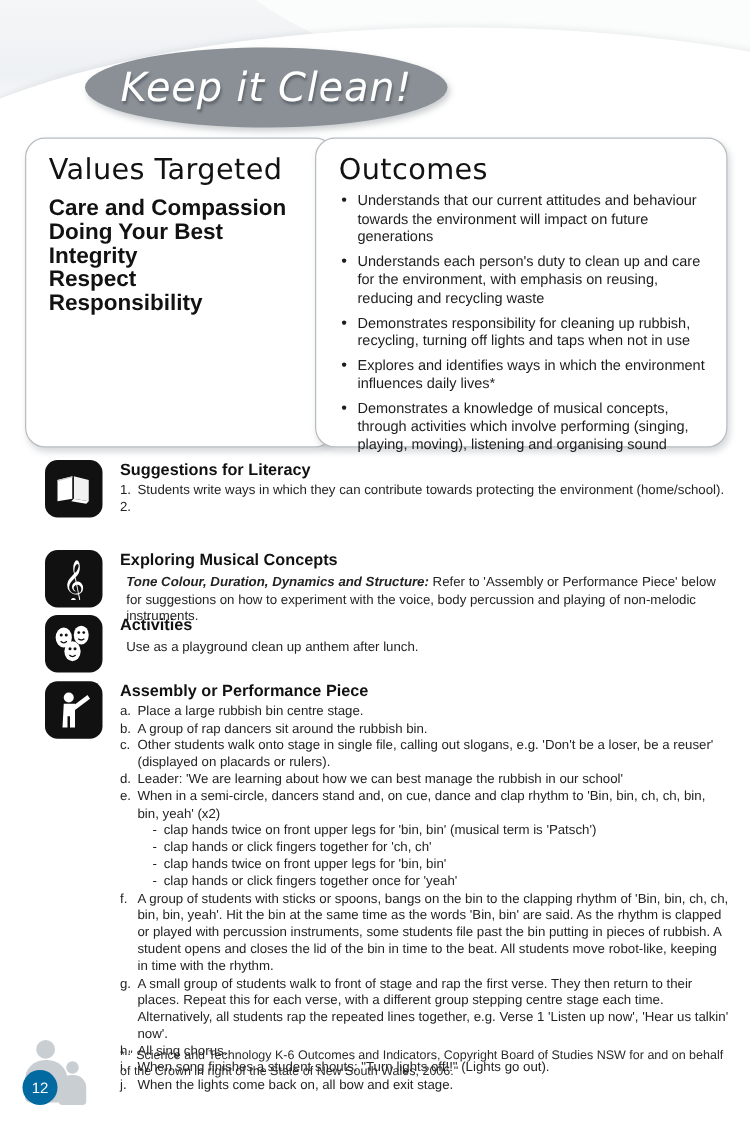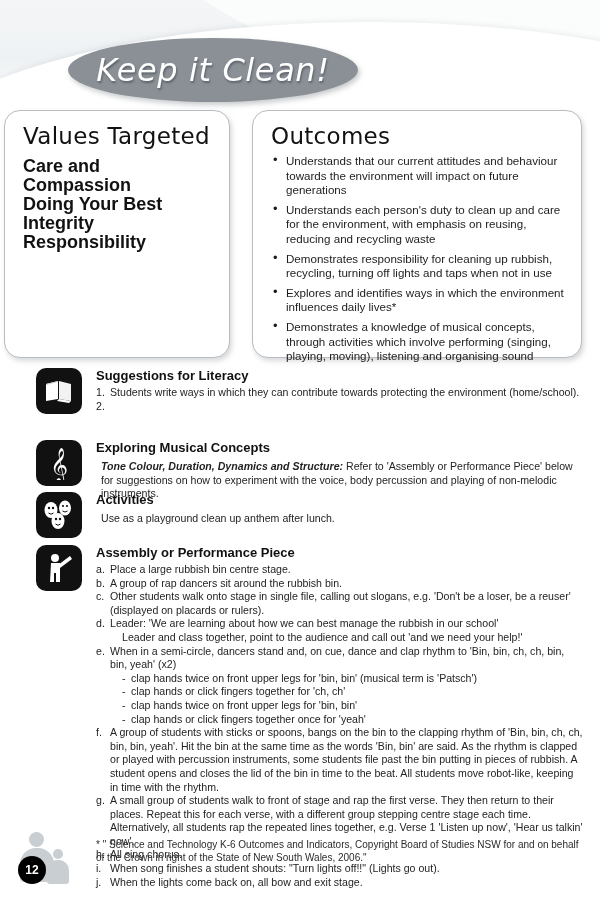--- a/index.html
+++ b/index.html
@@ -66,21 +66,21 @@
 
   
   .panel {
     position: absolute;
     background: #ffffff;
     border: 1px solid #b9bdc1;
     border-radius: 16px;
     box-shadow: 2px 3px 5px rgba(140,146,152,0.35);
     box-sizing: border-box;
   }
-  .panel-values { left: 4px; top: 110px; width: 226px; height: 248px; }
+  .panel-values { left: 20px; top: 110px; width: 248px; height: 248px; }
   .panel-outcomes { left: 252px; top: 110px; width: 330px; height: 248px; }
 
   .panel-inner { padding: 12px 16px 10px 18px; }
 
   .panel-heading {
     font-family: "DejaVu Sans", sans-serif;
     font-size: 23px;
     font-weight: 400;
     color: #121212;
     margin: 0 0 8px 0;
@@ -204,24 +204,24 @@
   }
   .page-badge .fig-small-body {
     position: absolute; left: 31px; top: 28px;
     width: 22px; height: 24px; border-radius: 10px 10px 3px 3px;
     background: #c9ced2;
   }
   .page-badge .page-num {
     position: absolute; left: 2px; top: 24px;
     width: 28px; height: 28px;
     border-radius: 50%;
-    background: #000000;
+    background: #0369a1;
     color: #ffffff;
     font-size: 12px;
-    font-weight: bold;
+    font-weight: normal;
     display: flex; align-items: center; justify-content: center;
     z-index: 2;
   }
 </style>
 </head>
 <body>
 
 <div class="top-band">
   <div class="swoop2"></div>
   <div class="swoop"></div>
@@ -231,20 +231,21 @@
   <span class="title-text">Keep it Clean!</span>
 </div>
 
 <div class="panel panel-values">
   <div class="panel-inner">
     <div class="panel-heading">Values Targeted</div>
     <ul class="values-list">
       <li>Care and Compassion</li>
       <li>Doing Your Best</li>
       <li>Integrity</li>
+      <li>Respect</li>
       <li>Responsibility</li>
     </ul>
   </div>
 </div>
 
 <div class="panel panel-outcomes">
   <div class="panel-inner">
     <div class="panel-heading">Outcomes</div>
     <ul class="outcomes-list">
       <li>Understands that our current attitudes and behaviour towards the environment will impact on future generations</li>
@@ -342,23 +343,20 @@
           <span>A group of rap dancers sit around the rubbish bin.</span>
         </li>
         <li>
           <span class="mk">c.</span>
           <span>Other students walk onto stage in single file, calling out slogans, e.g. 'Don't be a loser, be a reuser' (displayed on placards or rulers).</span>
         </li>
         <li>
           <span class="mk">d.</span>
           <span>Leader: 'We are learning about how we can best manage the rubbish in our school'</span>
         </li>
-        <li style="padding-left:26px">
-          <span>Leader and class together, point to the audience and call out 'and we need your help!'</span>
-        </li>
         <li>
           <span class="mk">e.</span>
           <span>When in a semi-circle, dancers stand and, on cue, dance and clap rhythm to 'Bin, bin, ch, ch, bin, bin, yeah' (x2)</span>
         </li>
       </ul>
       <ul class="sub-items">
         <li>
           <span class="mk">-</span>
           <span>clap hands twice on front upper legs for 'bin, bin' (musical term is 'Patsch')</span>
         </li>

